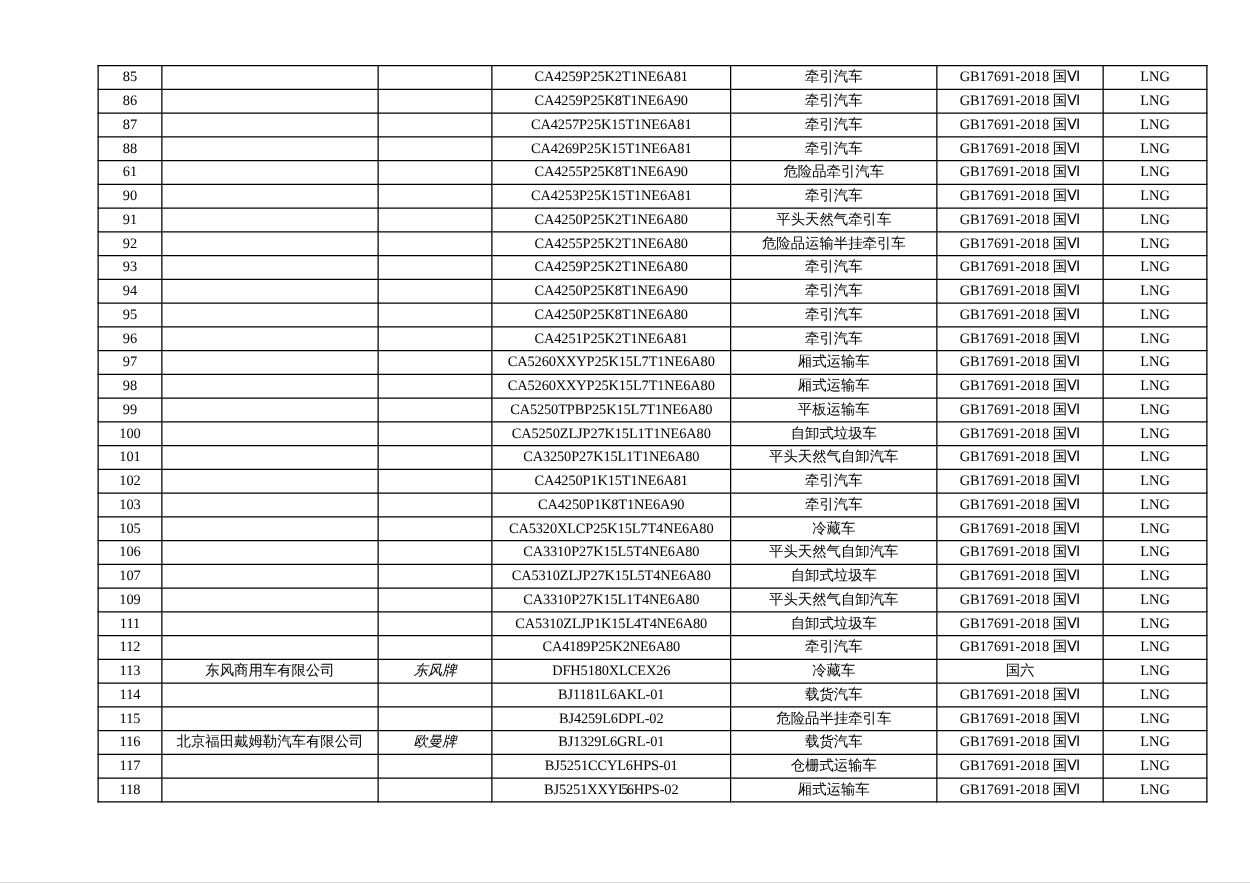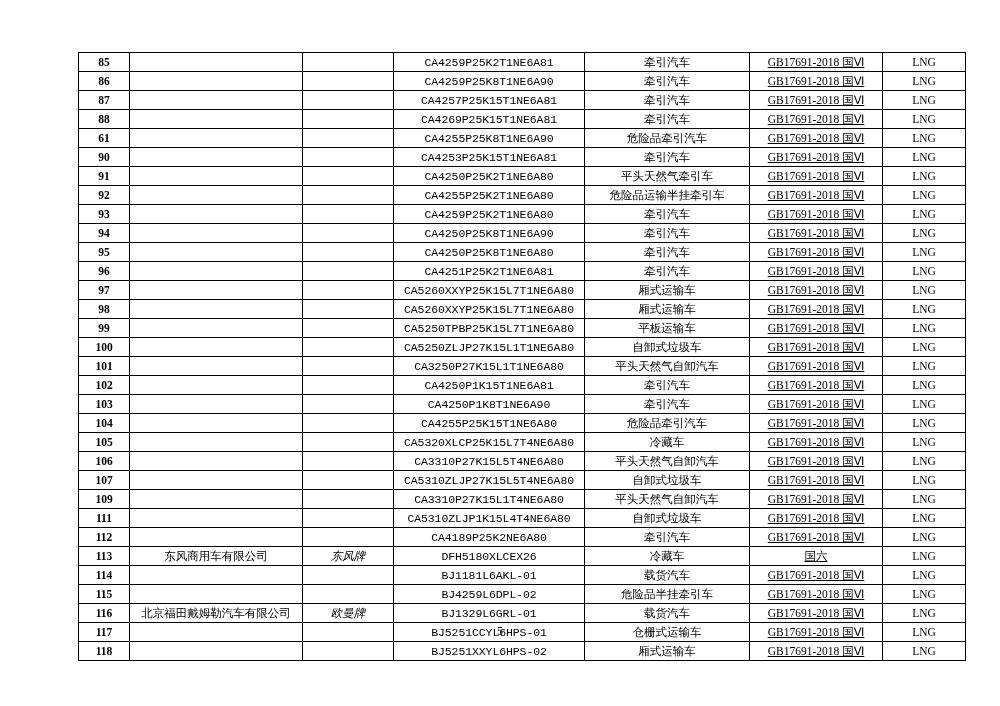--- a/index.html
+++ b/index.html
@@ -41,26 +41,26 @@
     height: 18px;
     padding: 0 2px;
     text-align: center;
     vertical-align: middle;
     font-size: 11.5px;
     line-height: 13px;
     color: #000000;
     white-space: nowrap;
     overflow: hidden;
   }
-  td.c-idx { width: 46px; font-weight: bold; }
+  td.c-idx { width: 46px; }
   td.c-company { width: 168px; }
   td.c-brand { width: 86px; font-style: italic; }
-  td.c-model { width: 186px; font-family: Liberation Mono, monospace; letter-spacing: -0.1px; }
+  td.c-model { width: 186px; font-family: Liberation Serif, serif; letter-spacing: -0.1px; }
   td.c-type { width: 160px; }
-  td.c-std { width: 128px; text-decoration: underline; }
+  td.c-std { width: 128px; }
   td.c-fuel { width: 78px; }
   td.blank { border-left: 1px solid #000; border-right: 1px solid #000; border-top: none; border-bottom: none; }
   .page-number {
     position: absolute;
     left: 0;
     top: 624px;
     width: 1000px;
     text-align: center;
     font-size: 12px;
     color: #000000;
@@ -240,29 +240,20 @@
         <tr>
           <td class="c-idx">103</td>
           <td class="c-company"></td>
           <td class="c-brand"></td>
           <td class="c-model">CA4250P1K8T1NE6A90</td>
           <td class="c-type">牵引汽车</td>
           <td class="c-std">GB17691-2018 国Ⅵ</td>
           <td class="c-fuel">LNG</td>
         </tr>
         <tr>
-          <td class="c-idx">104</td>
-          <td class="c-company"></td>
-          <td class="c-brand"></td>
-          <td class="c-model">CA4255P25K15T1NE6A80</td>
-          <td class="c-type">危险品牵引汽车</td>
-          <td class="c-std">GB17691-2018 国Ⅵ</td>
-          <td class="c-fuel">LNG</td>
-        </tr>
-        <tr>
           <td class="c-idx">105</td>
           <td class="c-company"></td>
           <td class="c-brand"></td>
           <td class="c-model">CA5320XLCP25K15L7T4NE6A80</td>
           <td class="c-type">冷藏车</td>
           <td class="c-std">GB17691-2018 国Ⅵ</td>
           <td class="c-fuel">LNG</td>
         </tr>
         <tr>
           <td class="c-idx">106</td>

